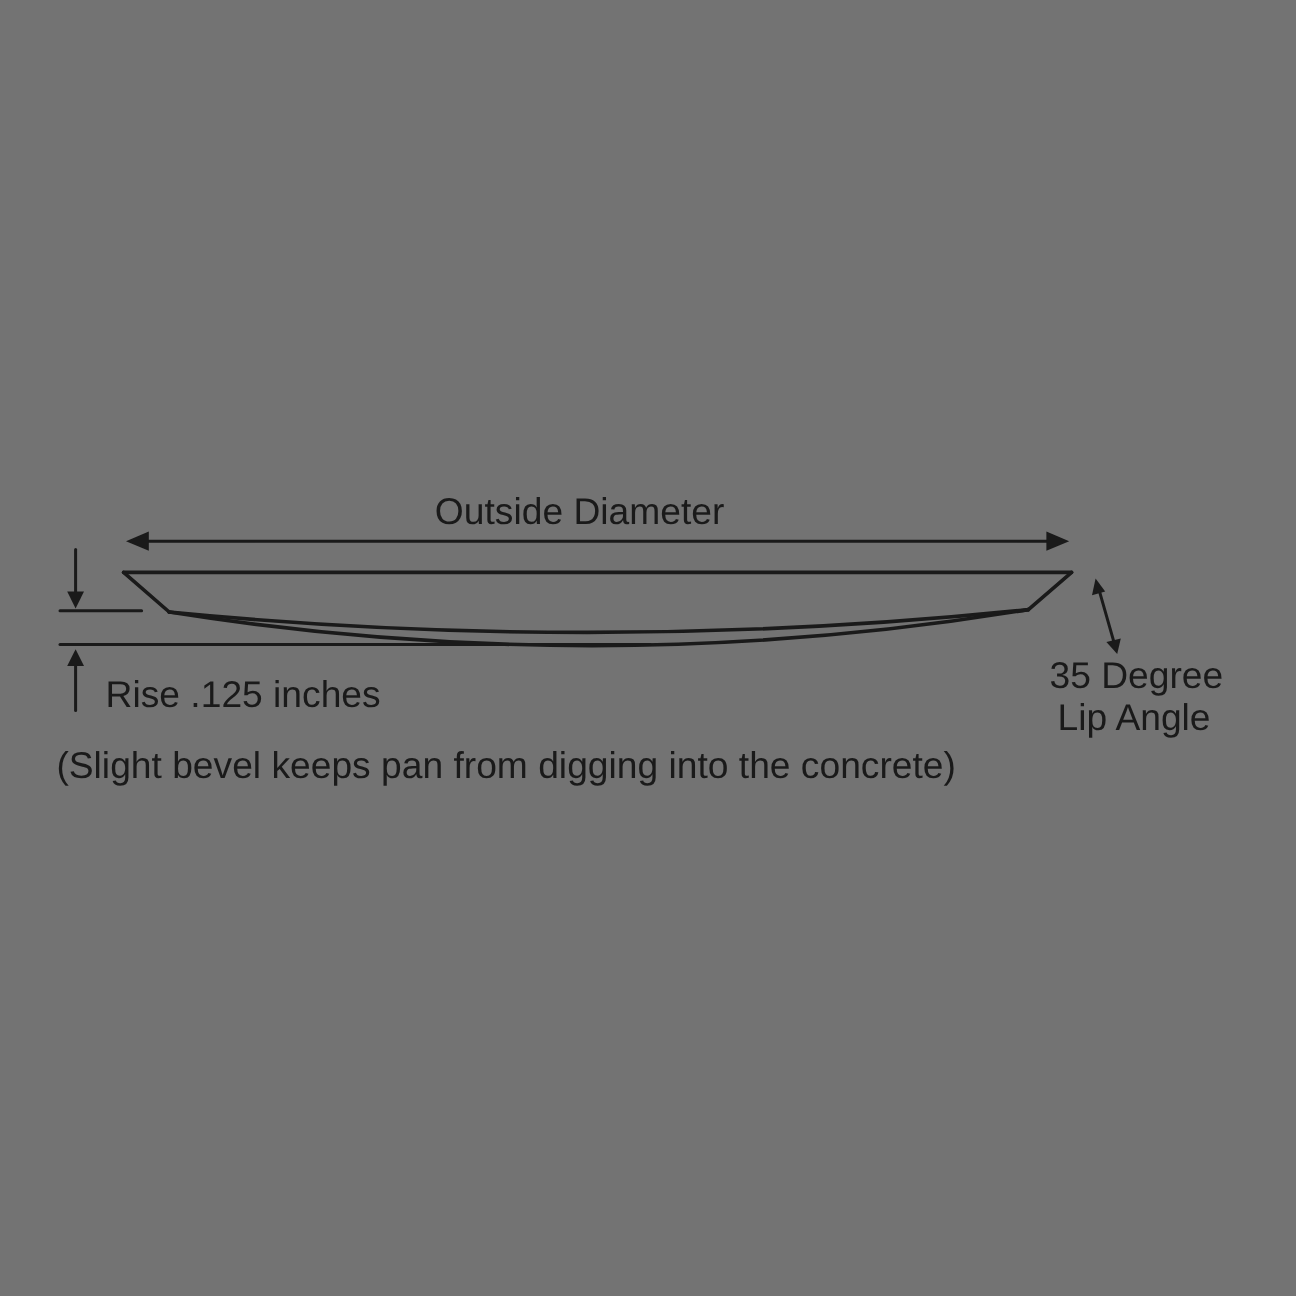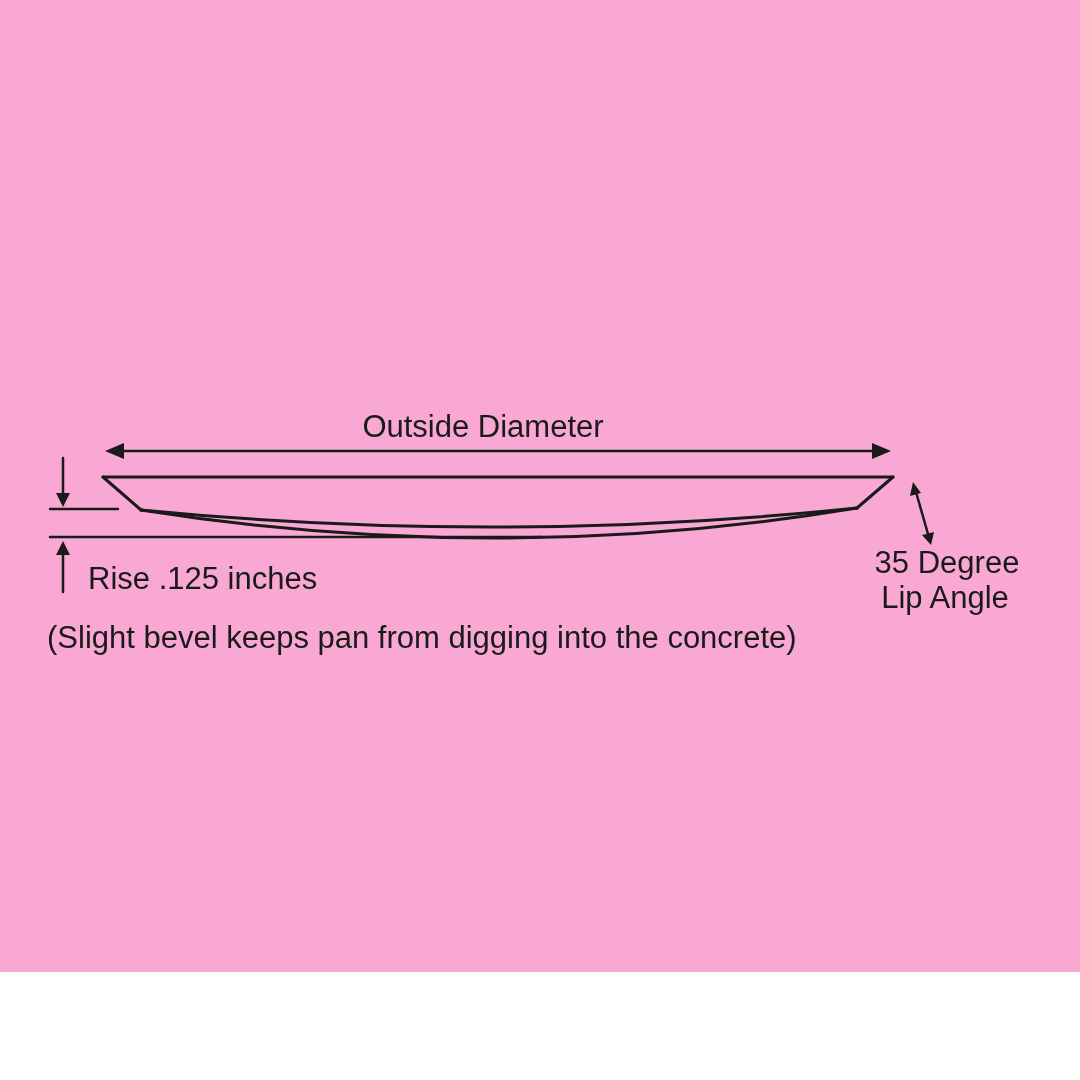--- a/index.html
+++ b/index.html
@@ -3,22 +3,22 @@
 <meta charset="utf-8">
 <style>
   html, body {
     margin: 0;
     padding: 0;
     background: #ffffff;
   }
   .canvas {
     position: relative;
     width: 1080px;
-    height: 972px;
-    background: #f9a8d4;
+    height: 1080px;
+    background: #737373;
     overflow: hidden;
     font-family: "Liberation Sans", sans-serif;
   }
   svg text {
     font-family: "Liberation Sans", sans-serif;
   }
 </style>
 </head>
 <body>
 

